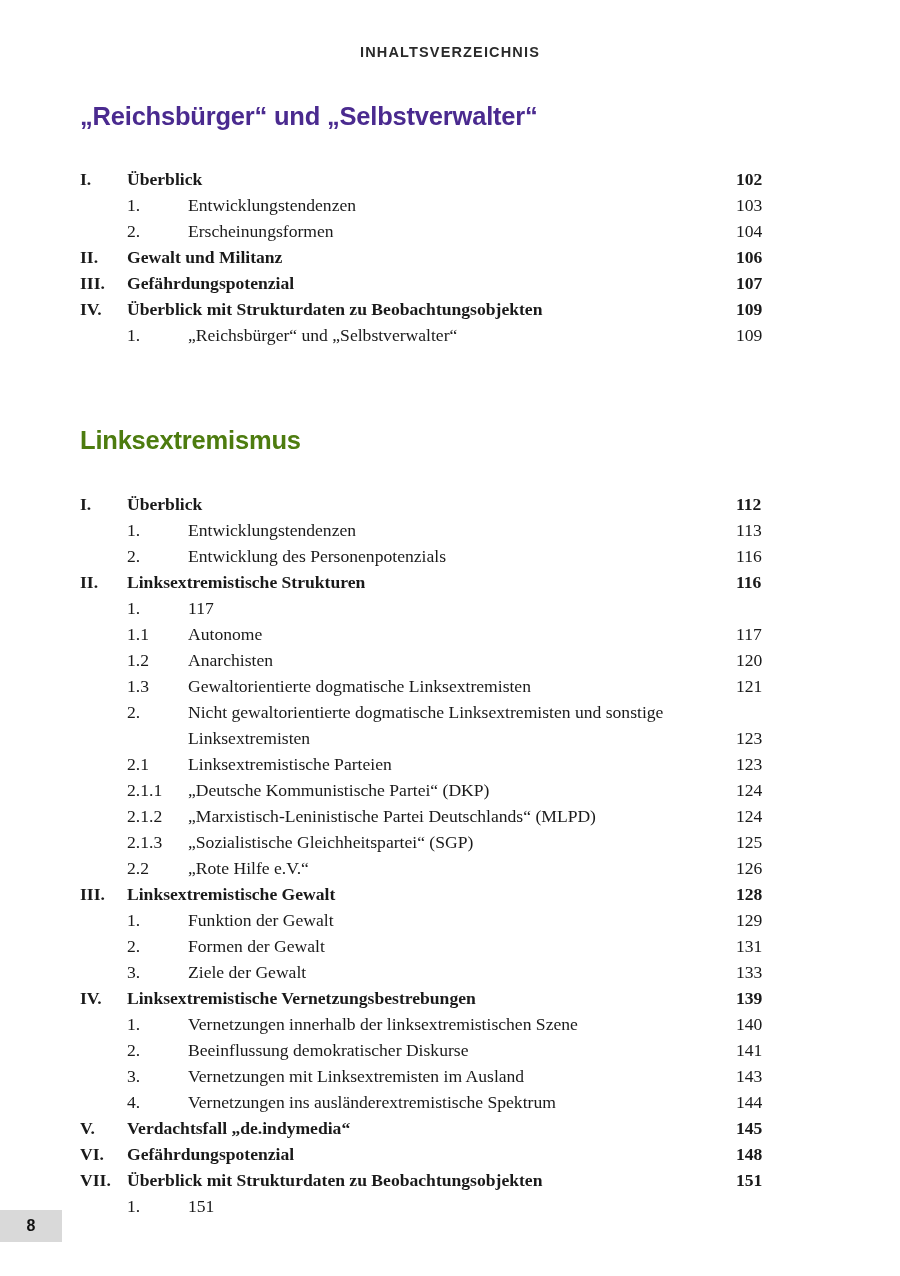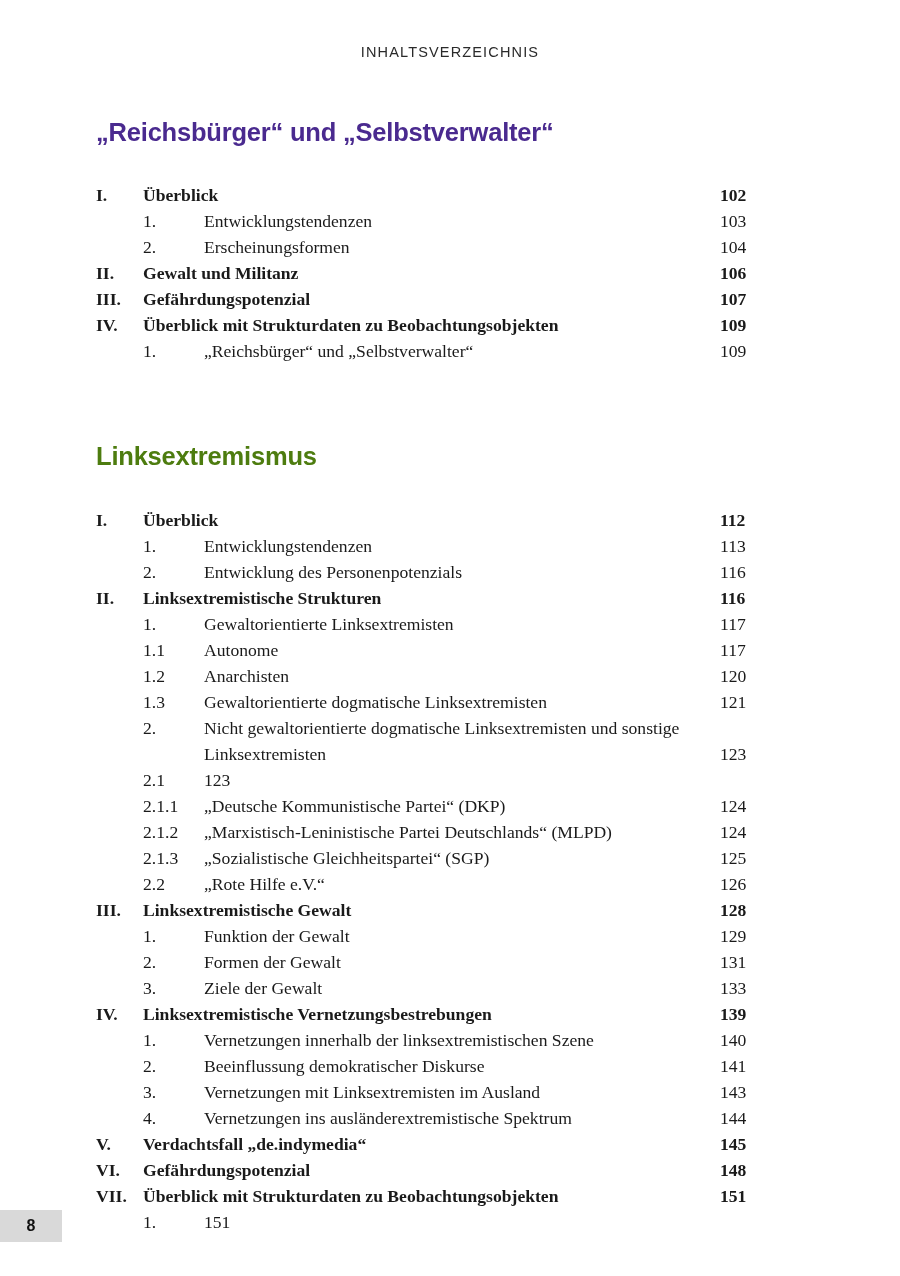--- a/index.html
+++ b/index.html
@@ -28,21 +28,21 @@
   .running-header {
     position: absolute;
     top: 44px;
     left: 0;
     width: 900px;
     text-align: center;
     font-family: "Liberation Sans", "DejaVu Sans", sans-serif;
     font-size: 14.5px;
     letter-spacing: 1.15px;
     color: #2a2a2a;
-    font-weight: 400;
+    font-weight: 700;
   }
 
   
   .content {
     position: absolute;
     left: 80px;
     top: 102px;
     width: 700px;
   }
 
@@ -57,21 +57,21 @@
   }
   .chapter-title.purple { color: #4a2a8f; }
   .chapter-title.red    { color: #d8101a; }
 
   
   .toc-list {
     margin: 0;
     padding: 0;
     list-style: none;
   }
-  .chapter-block { margin: 16px; }
+  .chapter-block { margin: 0; }
   .chapter-block + .chapter-block { margin-top: 78px; }
   .chapter-title + .toc-list { margin-top: 35px; }
 
   
   .toc-row {
     display: flex;
     align-items: baseline;
     font-size: 17.6px;
     line-height: 26px;
     color: #1a1a1a;
@@ -202,21 +202,20 @@
             <span class="toc-label">Entwicklung des Personenpotenzials</span>
             <span class="toc-page">116</span>
           </li>
           <li class="toc-row level-1">
             <span class="toc-num">II.</span>
             <span class="toc-label">Linksextremistische Strukturen</span>
             <span class="toc-page">116</span>
           </li>
           <li class="toc-row level-2">
             <span class="toc-num">1.</span>
-            <span class="toc-label">Gewaltorientierte Linksextremisten</span>
             <span class="toc-page">117</span>
           </li>
           <li class="toc-row level-2">
             <span class="toc-num">1.1</span>
             <span class="toc-label">Autonome</span>
             <span class="toc-page">117</span>
           </li>
           <li class="toc-row level-2">
             <span class="toc-num">1.2</span>
             <span class="toc-label">Anarchisten</span>
@@ -227,20 +226,21 @@
             <span class="toc-label">Gewaltorientierte dogmatische Linksextremisten</span>
             <span class="toc-page">121</span>
           </li>
           <li class="toc-row level-2 wrap">
             <span class="toc-num">2.</span>
             <span class="toc-label">Nicht gewaltorientierte dogmatische Linksextremisten und sonstige Linksextremisten</span>
             <span class="toc-page">123</span>
           </li>
           <li class="toc-row level-2">
             <span class="toc-num">2.1</span>
+            <span class="toc-label">Linksextremistische Parteien</span>
             <span class="toc-page">123</span>
           </li>
           <li class="toc-row level-2">
             <span class="toc-num">2.1.1</span>
             <span class="toc-label">„Deutsche Kommunistische Partei“ (DKP)</span>
             <span class="toc-page">124</span>
           </li>
           <li class="toc-row level-2">
             <span class="toc-num">2.1.2</span>
             <span class="toc-label">„Marxistisch-Leninistische Partei Deutschlands“ (MLPD)</span>

